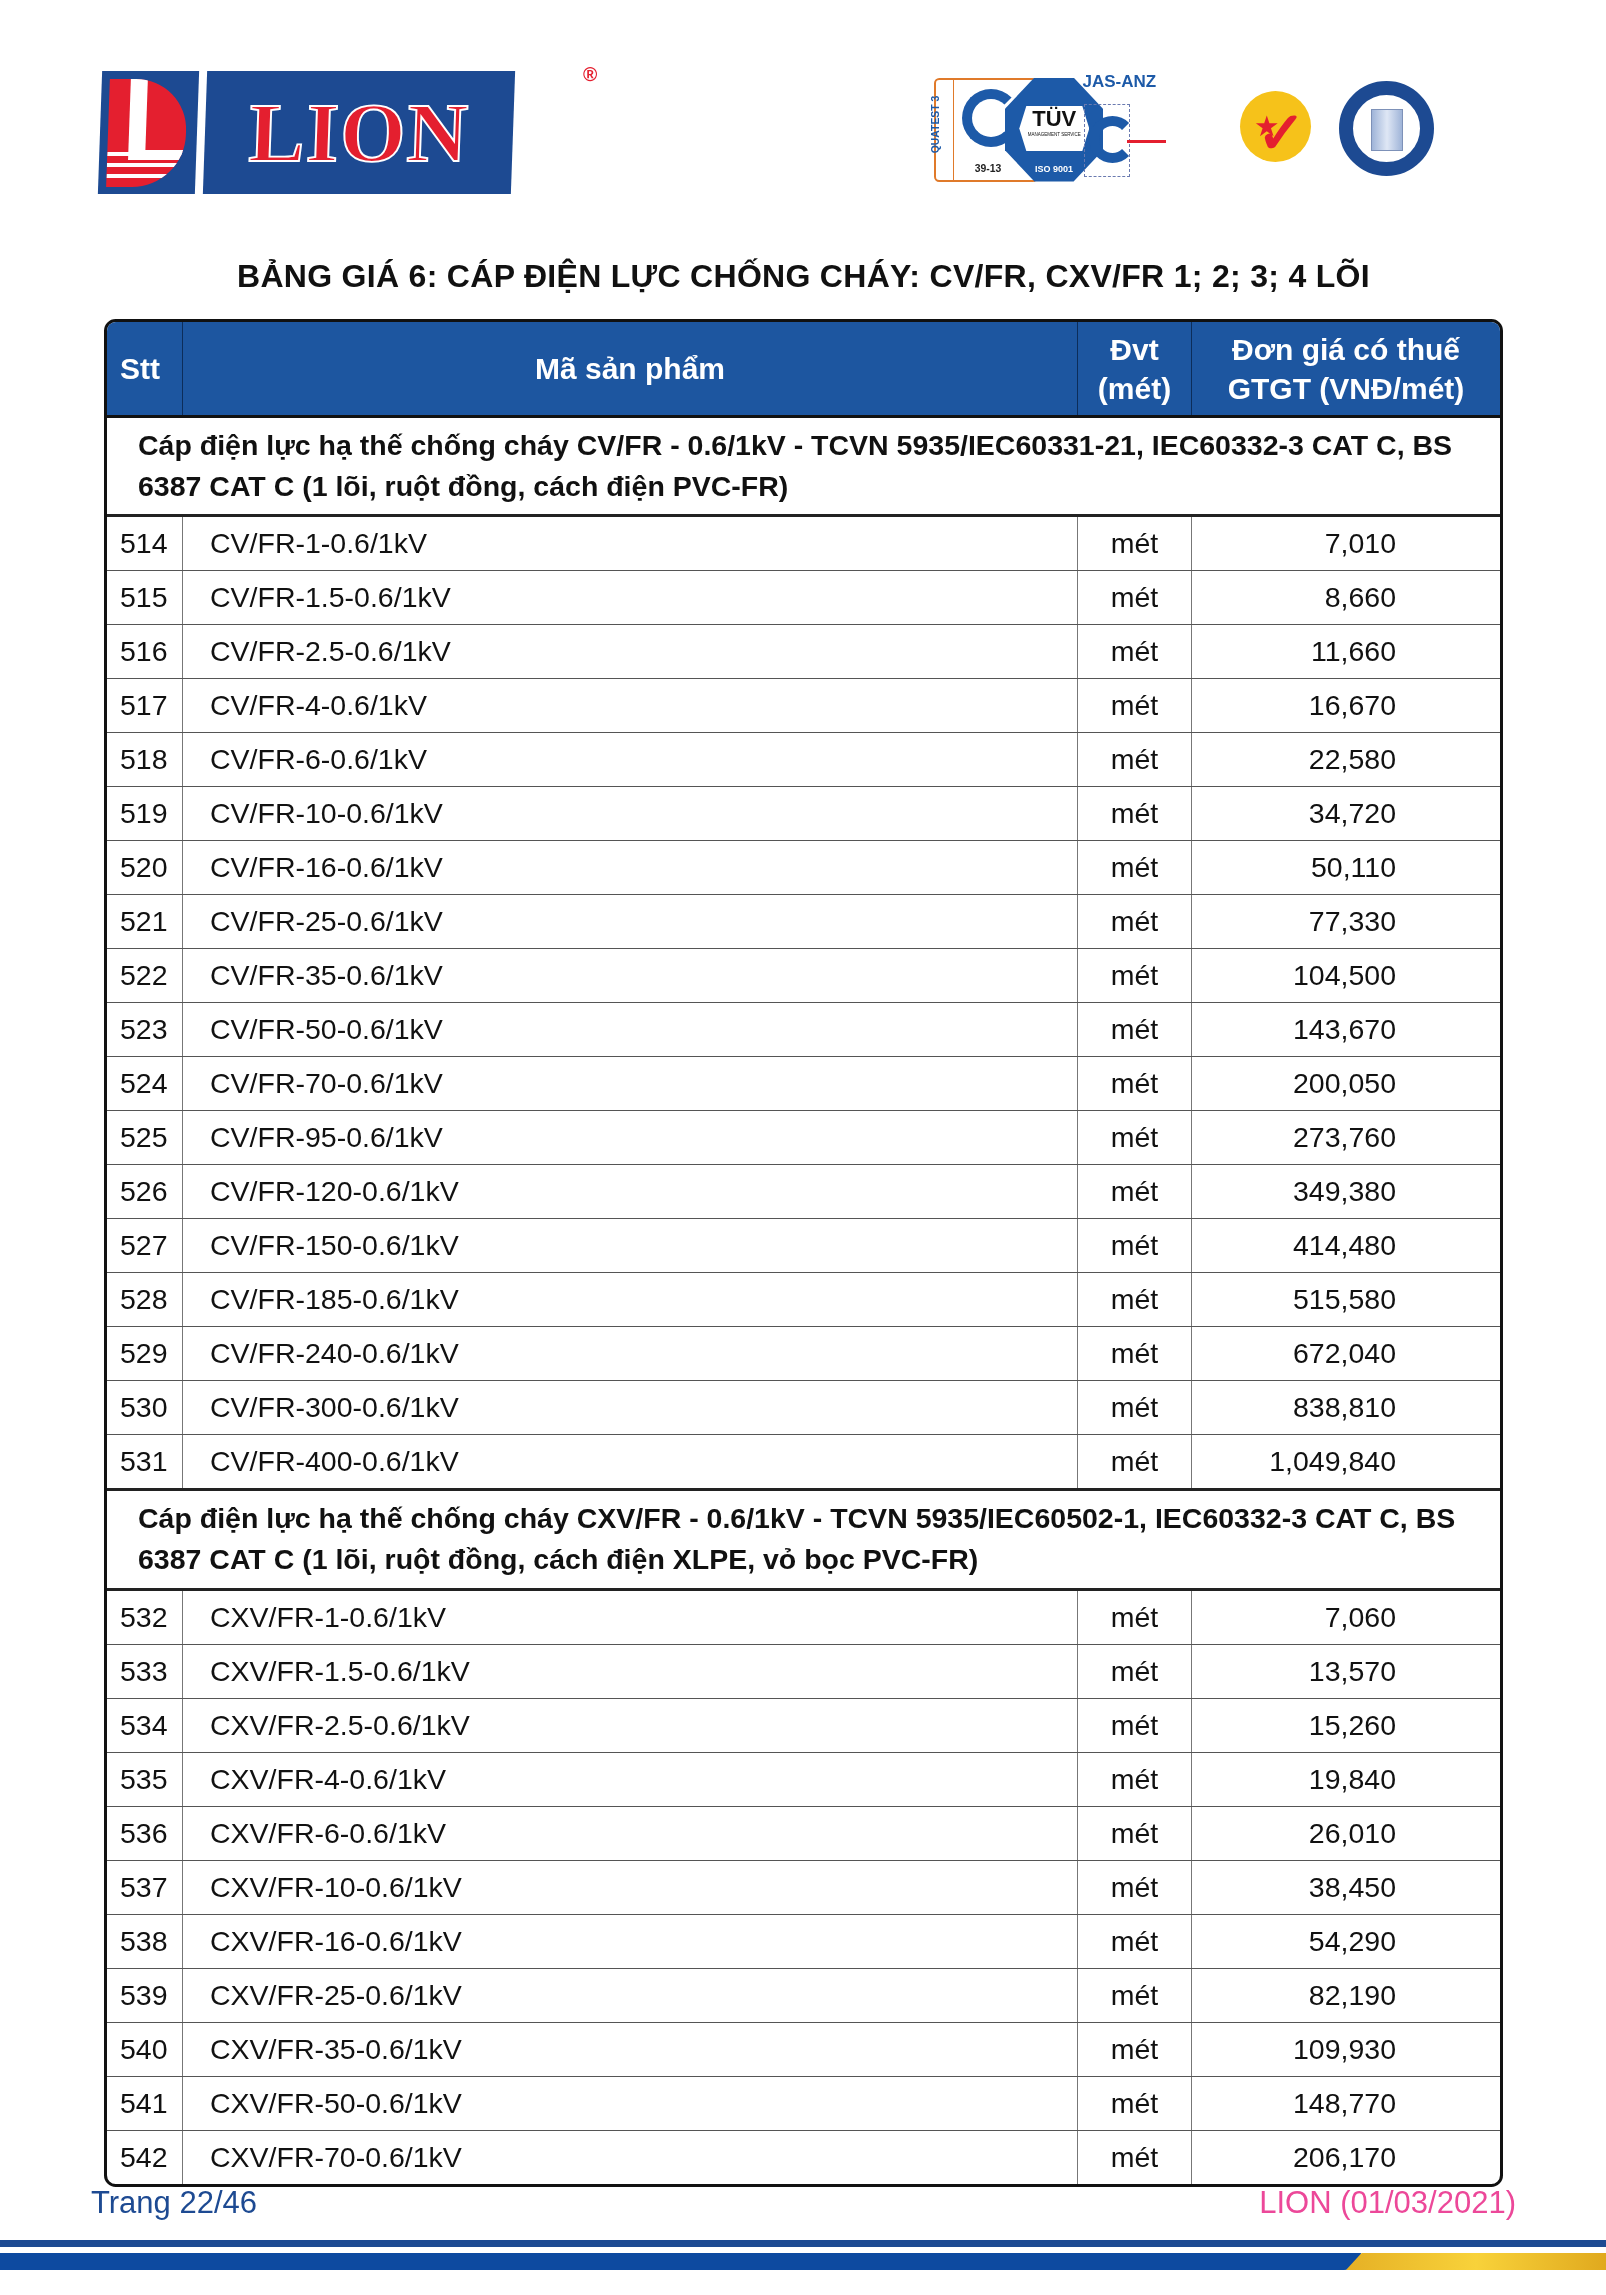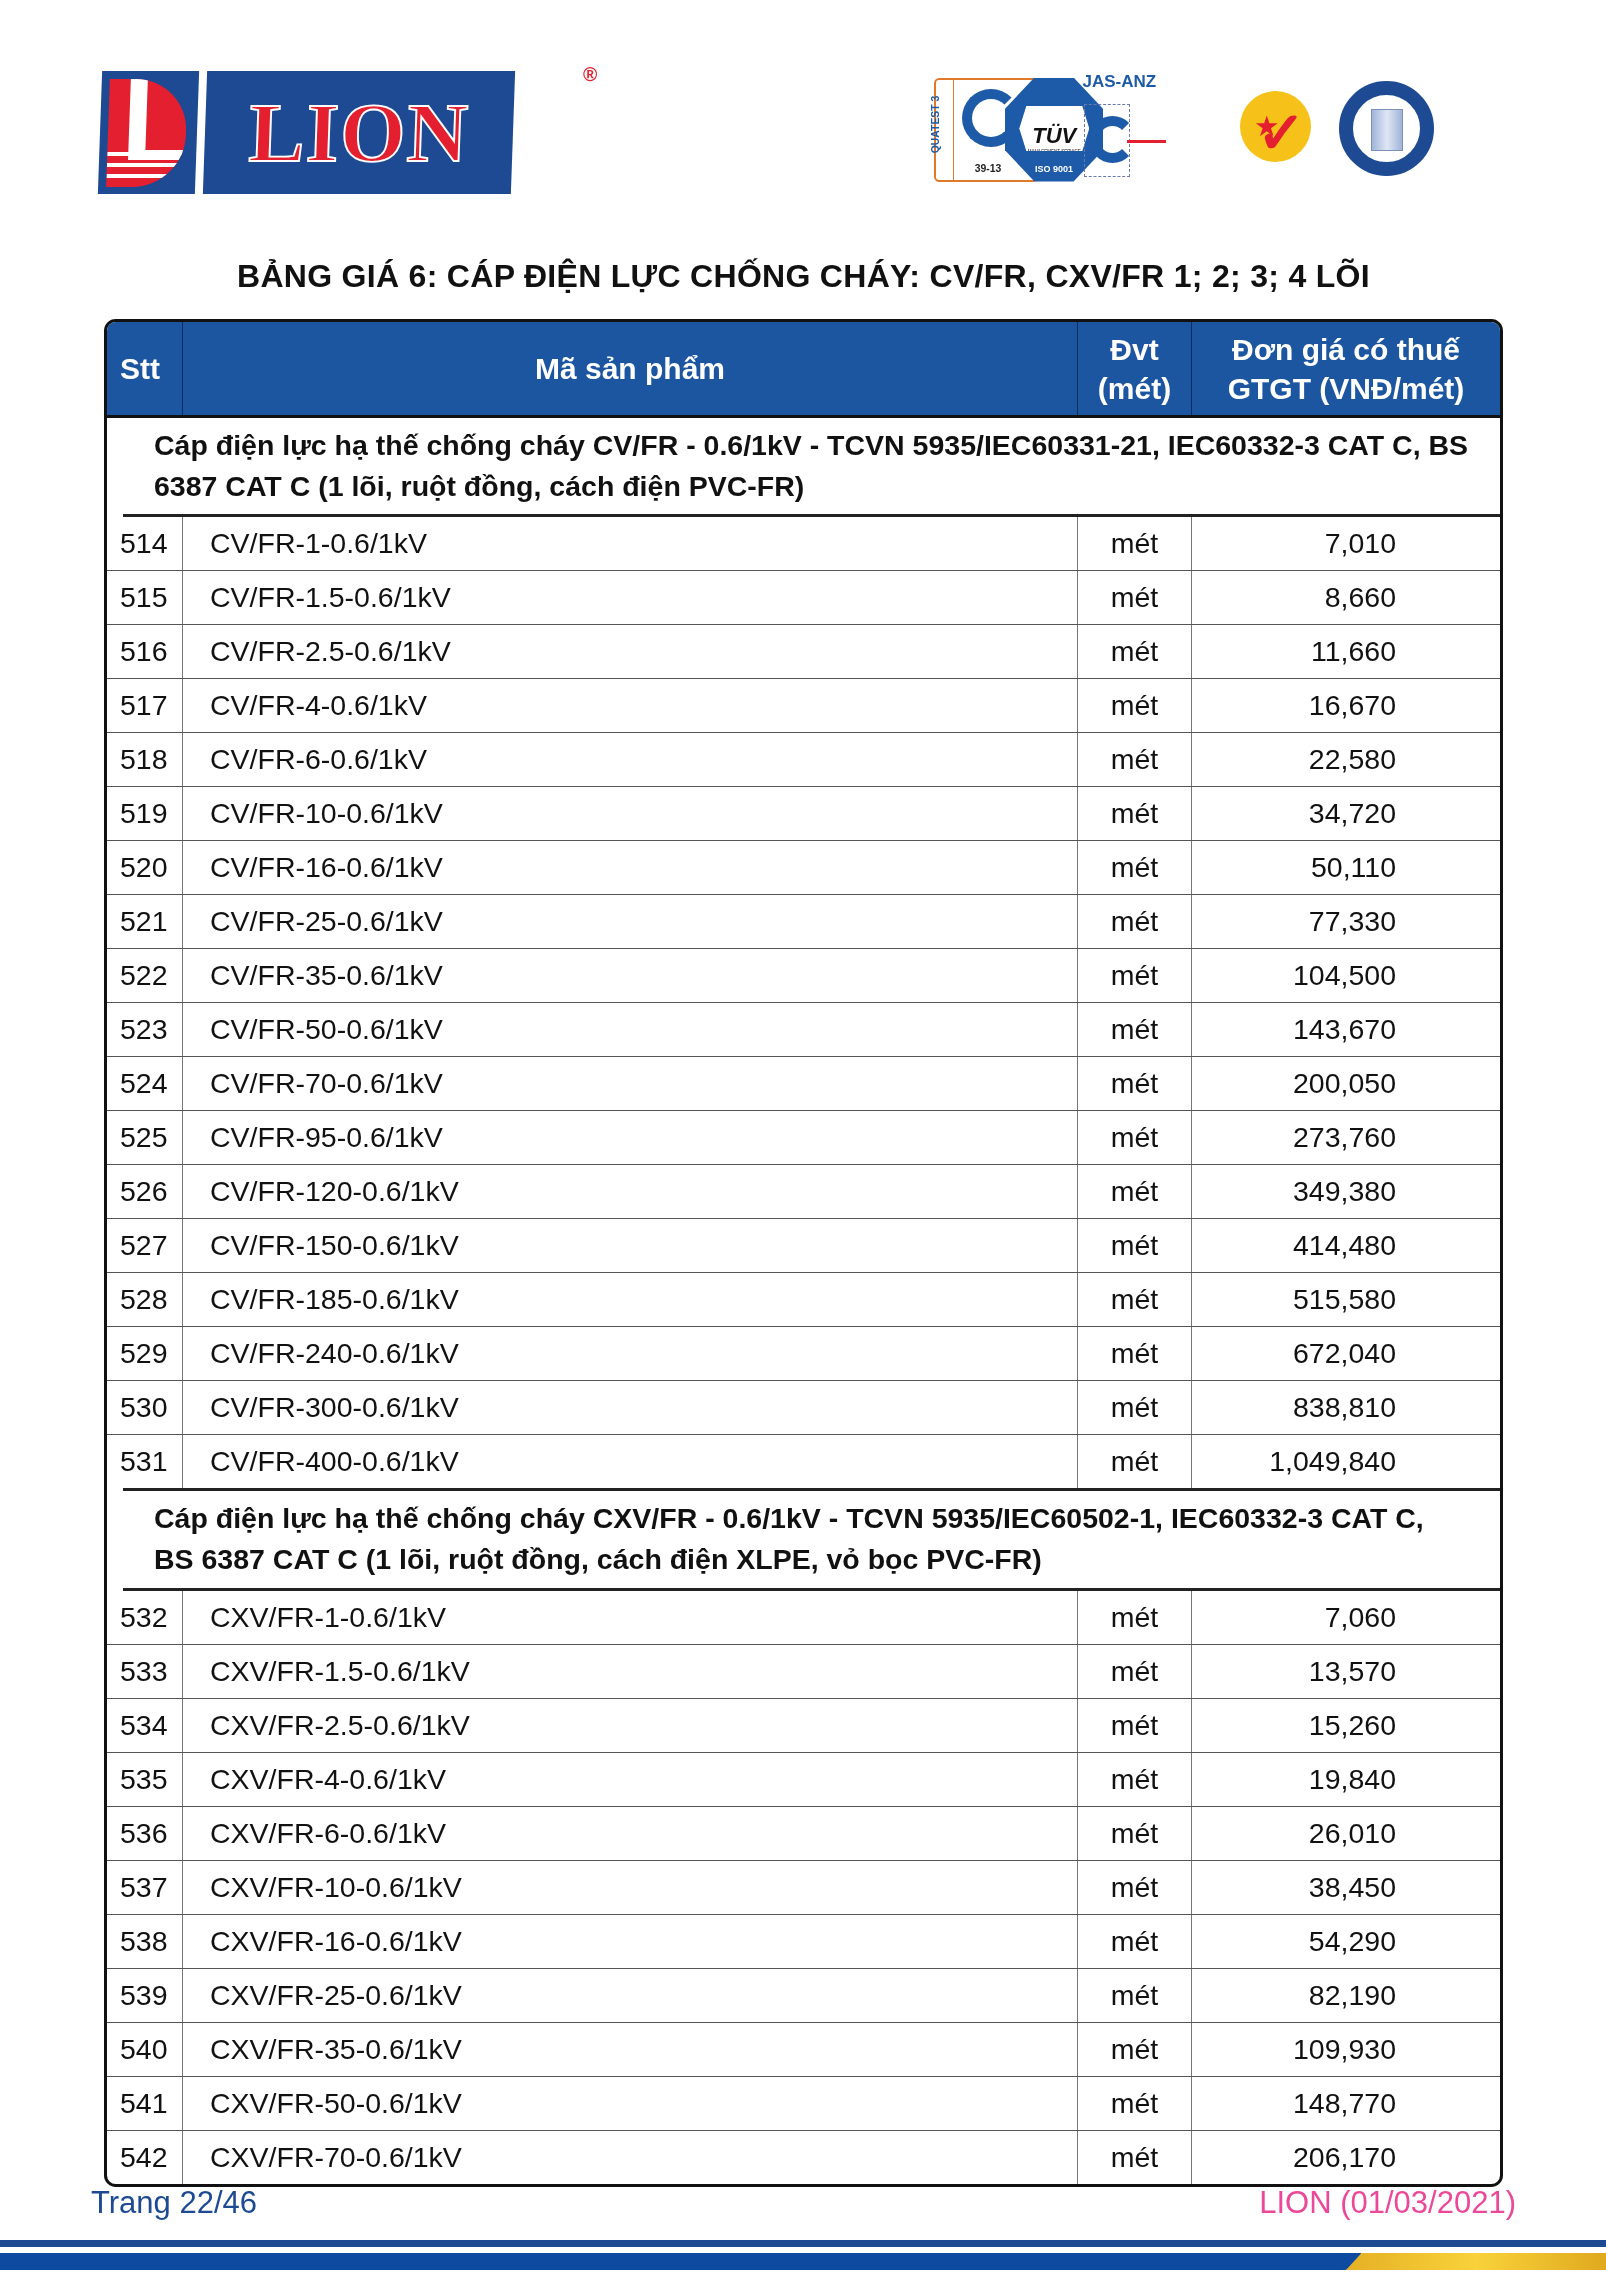--- a/index.html
+++ b/index.html
@@ -20,21 +20,21 @@
   .certs { position: absolute; left: 926px; top: 71px; width: 577px; height: 117px; }
   .cert { position: absolute; top: 6.5px; height: 104px; }
   .c1 { left: 7.8px; width: 104px; border: 2.6px solid #e07a2a; border-radius: 5.2px; box-sizing: border-box; }
   .c1 .side { position: absolute; left: 0; top: 0; width: 17px; height: 100%; border-right: 1.9px solid #e07a2a; }
   .c1 .side span { position: absolute; left: -28.5px; top: 39px; transform: rotate(-90deg); font-size: 10.4px; font-weight: bold; color: #1d5aa8; white-space: nowrap; }
   .c1 .q { position: absolute; left: 26px; top: 9px; width: 58px; height: 58px; border: 10.4px solid #1d5aa8; border-radius: 50%; box-sizing: border-box; border-right-color: transparent; }
   .c1 .num { position: absolute; left: 39px; bottom: 5.2px; font-size: 10.4px; font-weight: bold; color: #222; }
   .c2 { left: 79px; width: 98px; }
   .c2 .oct { position: absolute; left: 0; top: 0; width: 98px; height: 104px; background: #1d5aa8; clip-path: polygon(30% 0, 70% 0, 100% 30%, 100% 70%, 70% 100%, 30% 100%, 0 70%, 0 30%); }
   .c2 .inner { position: absolute; left: 14.3px; top: 28.5px; width: 70px; height: 45px; background: #fff; clip-path: polygon(10% 0, 90% 0, 100% 50%, 90% 100%, 10% 100%, 0 50%); text-align: center; }
-  .c2 .inner b { display: block; font-size: 22px; margin-top: 17px; color: #111; font-style: italic; }
+  .c2 .inner b { display: block; font-size: 22px; margin-top: 0; color: #111; }
   .c2 .inner i { display: block; font-size: 4.5px; font-style: normal; color: #111; }
   .c2 .iso { position: absolute; left: 0; bottom: 7.8px; width: 100%; text-align: center; font-size: 9px; color: #fff; font-weight: bold; }
   .c3 { left: 150px; width: 97px; }
   .c3 .t { position: absolute; left: 6.5px; top: -5.2px; font-size: 17px; font-weight: bold; color: #1d5aa8; }
   .c3 .box { position: absolute; left: 7.8px; top: 26px; width: 44px; height: 71px; border: 1.3px dashed #6a7ab0; }
   .c3 .c { position: absolute; left: 13px; top: 38px; width: 47px; height: 47px; border: 10.4px solid #1d5aa8; border-radius: 50%; box-sizing: border-box; border-right-color: transparent; }
   .c3 .line { position: absolute; left: 51px; top: 62px; width: 39px; height: 3.2px; background: #e41f2f; }
   .c4 { left: 305px; width: 97px; }
   .c4 .circ { position: absolute; left: 9px; top: 13px; width: 71px; height: 71px; border-radius: 50%; background: #f6c21a; }
   .c4 .v { position: absolute; left: 26px; top: 26px; font-size: 58px; color: #e41f2f; font-weight: bold; line-height: 1; }
@@ -52,21 +52,21 @@
   .th { display: flex; align-items: center; font-weight: bold; font-size: 30px; border-right: 1.3px solid #0c2d5a; box-sizing: border-box; line-height: 1.3; }
   .th:last-child { border-right: none; }
   .col-stt { width: 76px; }
   .col-name { width: 895px; }
   .col-unit { width: 114px; }
   .col-price { flex: 1; }
   .th.col-stt { padding-left: 13px; }
   .th.col-name { justify-content: center; }
   .th.col-unit, .th.col-price { justify-content: center; text-align: center; }
 
-  .group { padding: 6.5px 31px 7.8px 31px; font-size: 28.5px; font-weight: bold; line-height: 41px; border-bottom: 3.2px solid #222; margin-left: 16px; }
+  .group { padding: 6.5px 31px 7.8px 31px; font-size: 28.5px; font-weight: bold; line-height: 41px; border-bottom: 3.2px solid #222; }
   .group.after { border-top: 3.2px solid #222; }
   .row { display: flex; height: 53px; border-bottom: 1.9px solid #555; font-size: 28.5px; }
   .row:last-child { border-bottom: none; }
   .td { display: flex; align-items: center; border-right: 1.3px solid #777; box-sizing: border-box; height: 100%; }
   .td:last-child { border-right: none; }
   .td.col-stt { padding-left: 13px; }
   .td.col-name { padding-left: 27px; }
   .td.col-unit { justify-content: center; }
   .td.col-price { justify-content: flex-end; padding-right: 104px; }
 

